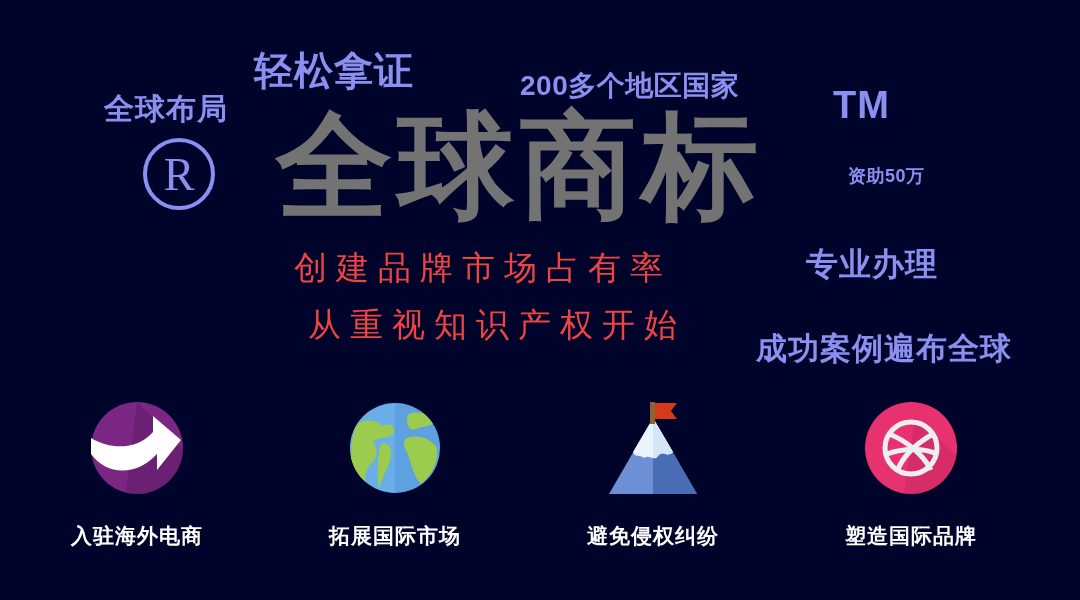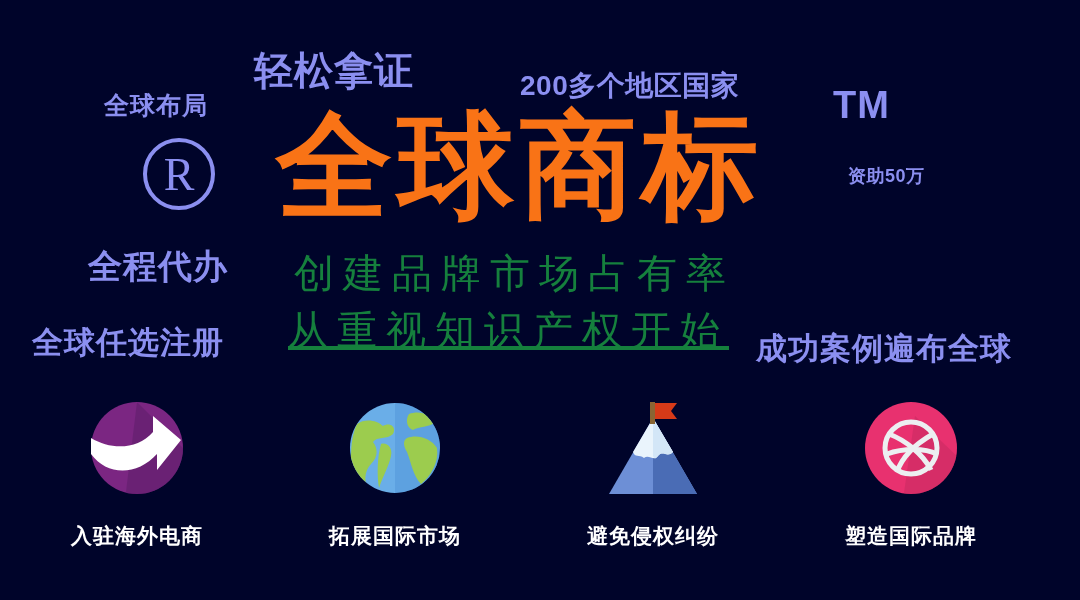--- a/index.html
+++ b/index.html
@@ -18,21 +18,21 @@
   }
 
   
   .abs { position: absolute; white-space: nowrap; }
 
   .accent { color: #8b8ff0; font-weight: bold; }
 
   
   #tag-quanqiubuju {
     left: 104px; top: 89px;
-    font-size: 25px;
+    font-size: 30px;
     letter-spacing: 1px;
   }
   #tag-registered {
     left: 135px; top: 130px;
     width: 88px; height: 88px;
     display: flex; align-items: center; justify-content: center;
   }
   #tag-quanchengdaiban {
     left: 88px; top: 244px;
     font-size: 34px;
@@ -77,32 +77,32 @@
     left: 756px; top: 328px;
     font-size: 31px;
     letter-spacing: 1px;
   }
 
   
   #hero-title {
     left: 276px; top: 108px;
     font-size: 116px;
     font-weight: bold;
-    color: #f97316;
+    color: #737373;
     letter-spacing: 6px;
     line-height: 1;
   }
   .hero-sub {
-    color: #15803d;
-    font-size: 40px;
+    color: #ef4444;
+    font-size: 33px;
     font-weight: 300;
     letter-spacing: 9px;
   }
   #hero-sub-1 { left: 294px; top: 246px; }
-  #hero-sub-2 { left: 288px; top: 303px; text-decoration: underline; }
+  #hero-sub-2 { left: 308px; top: 303px; }
 
   
   #features {
     position: absolute;
     left: 0; top: 396px;
     width: 1048px;
     display: flex;
     justify-content: space-between;
     padding: 0 42px;
     box-sizing: border-box;
@@ -133,32 +133,31 @@
 
   <div class="abs accent" id="tag-quanqiubuju">全球布局</div>
 
   <div class="abs" id="tag-registered">
     <svg width="88" height="88" viewBox="0 0 88 88" aria-hidden="true">
       <circle cx="44" cy="44" r="34" fill="none" stroke="#8b8ff0" stroke-width="4"></circle>
       <text x="44" y="60" text-anchor="middle" font-family="Liberation Serif, serif" font-size="46" fill="#8b8ff0">R</text>
     </svg>
   </div>
 
-  <div class="abs accent" id="tag-quanchengdaiban">全程代办</div>
-
-  <div class="abs accent" id="tag-quanqiurenxuan">全球任选注册</div>
+
 
   <div class="abs accent" id="tag-qingsongnazheng">轻松拿证</div>
 
   <div class="abs accent" id="tag-200countries">200多个地区国家</div>
 
   <div class="abs accent" id="tag-tm">TM</div>
 
   <div class="abs accent" id="tag-zizhu">资助50万</div>
 
+  <div class="abs accent" id="tag-zhuanyebanli">专业办理</div>
 
   <div class="abs accent" id="tag-chenggonganli">成功案例遍布全球</div>
 
   <div class="abs" id="hero-title">全球商标</div>
 
   <div class="abs hero-sub" id="hero-sub-1">创建品牌市场占有率</div>
 
   <div class="abs hero-sub" id="hero-sub-2">从重视知识产权开始</div>
 
   <div id="features">

